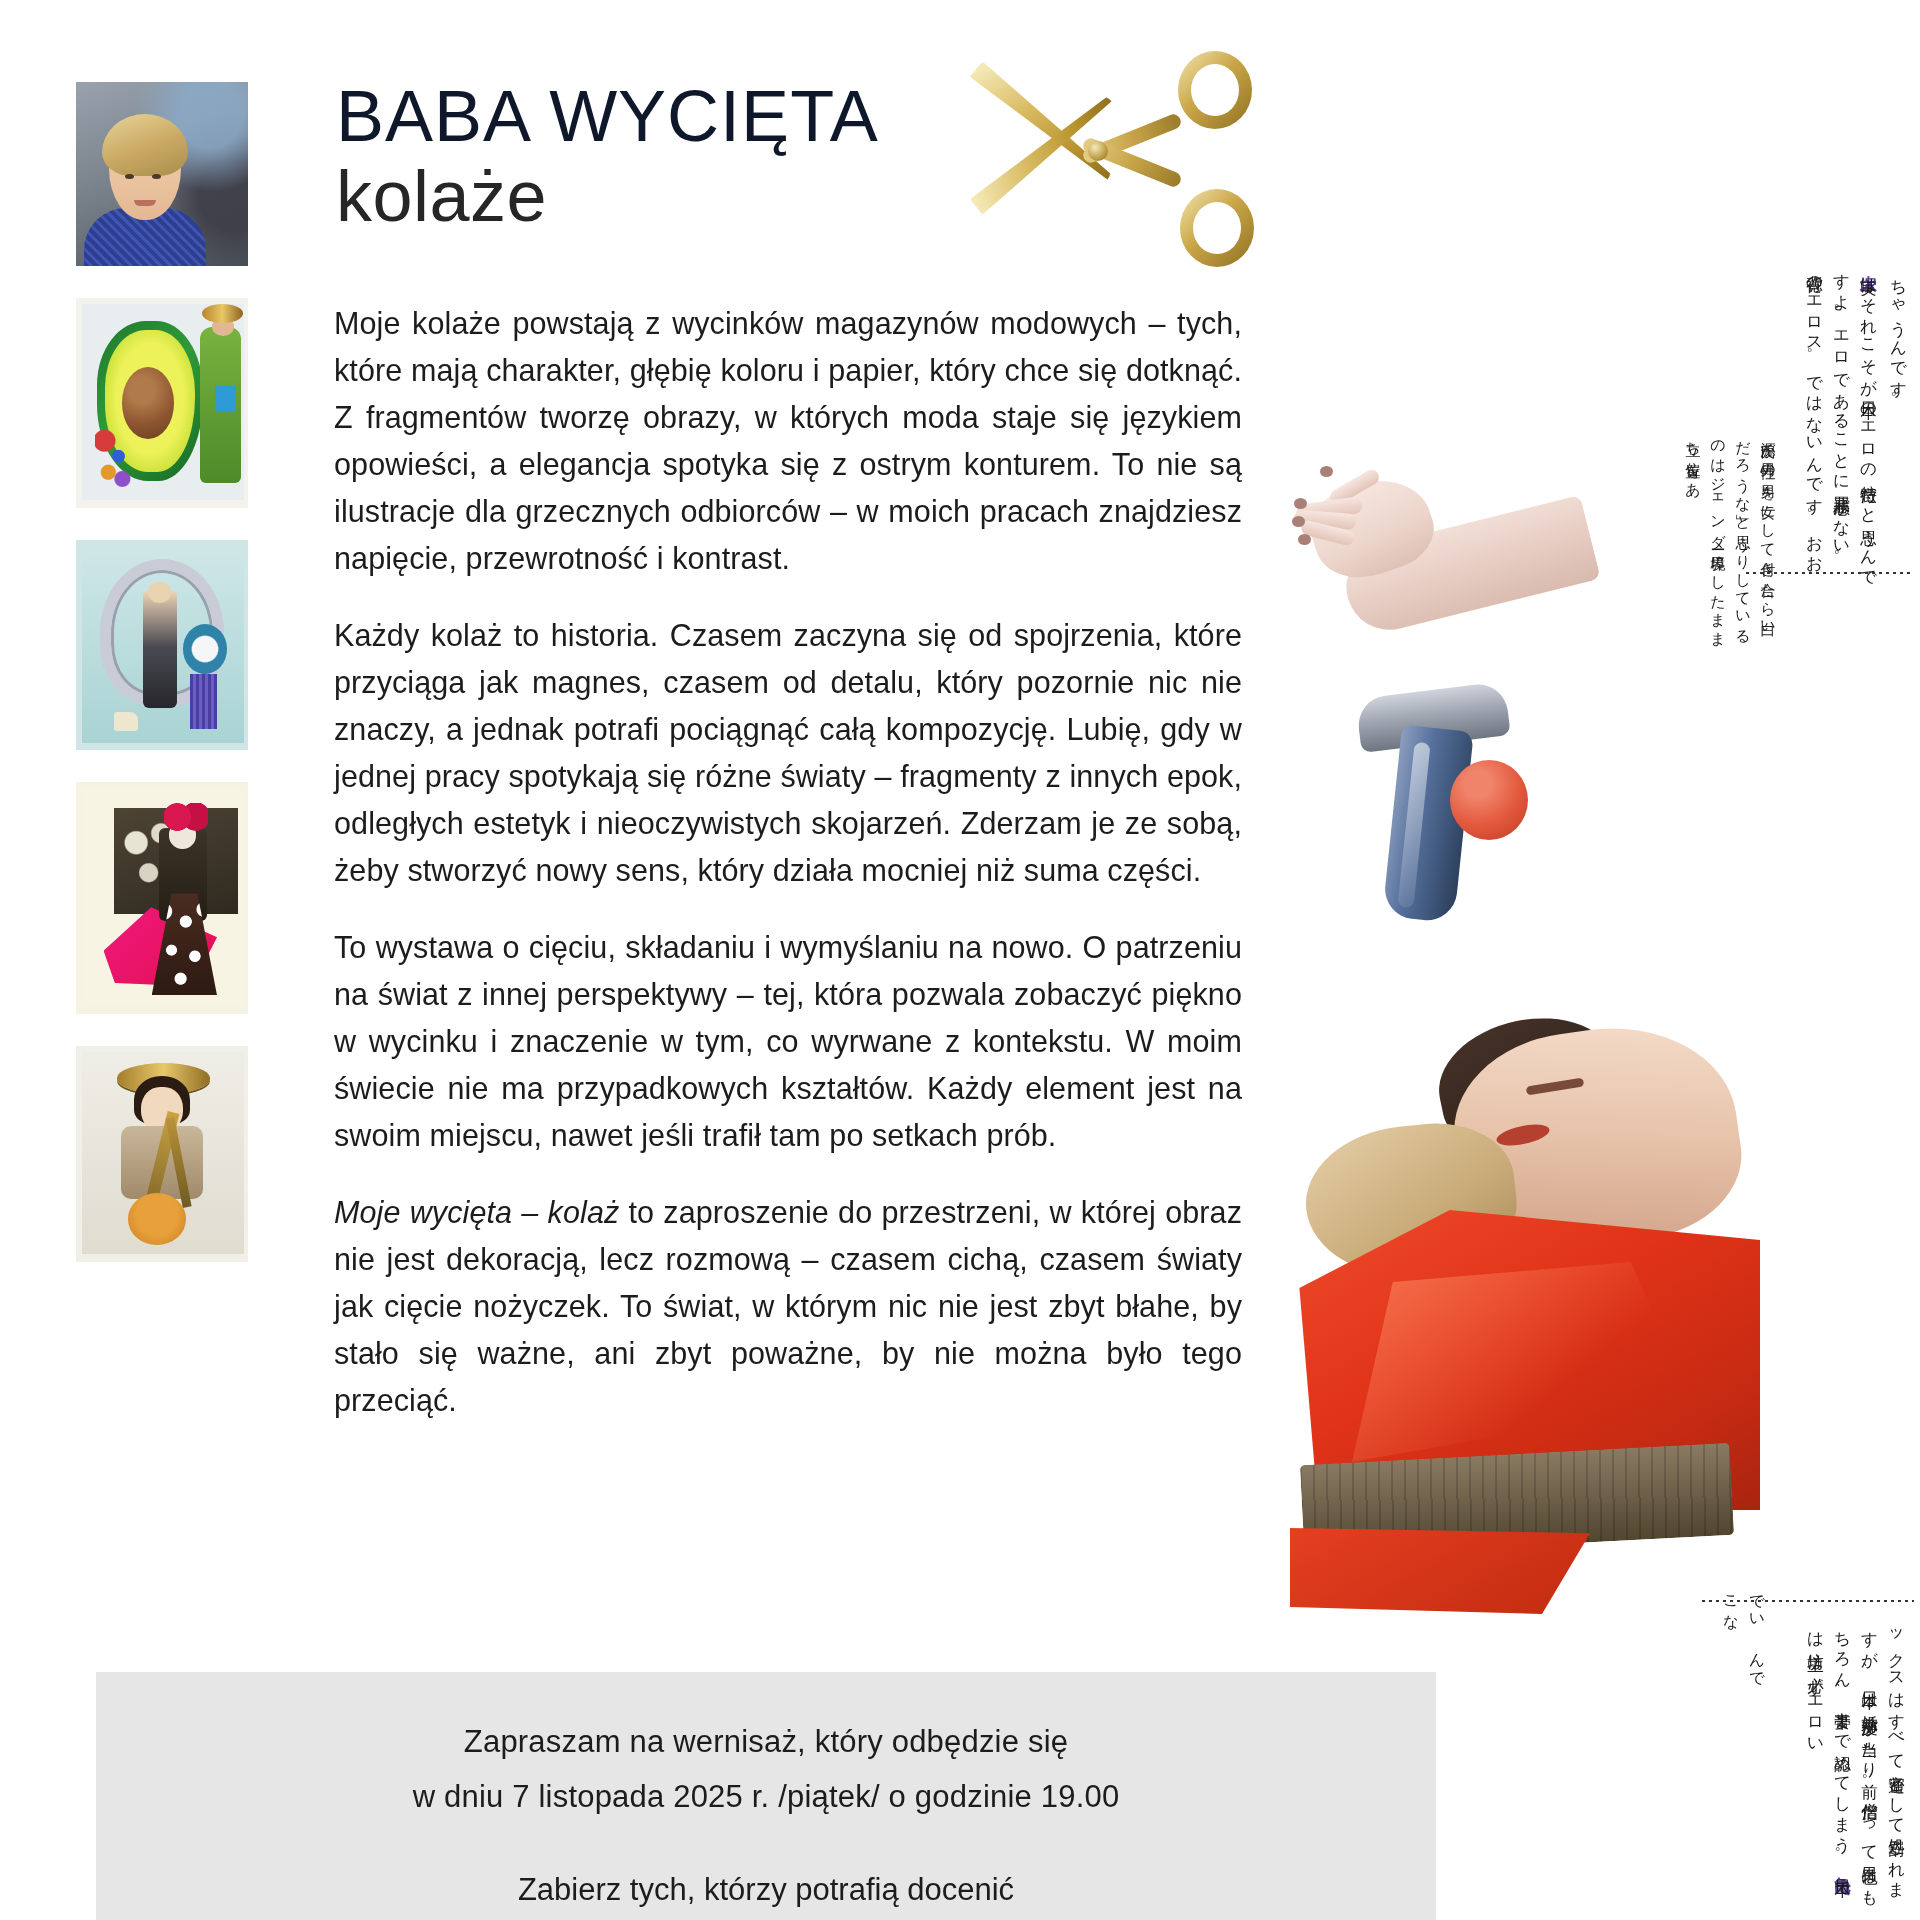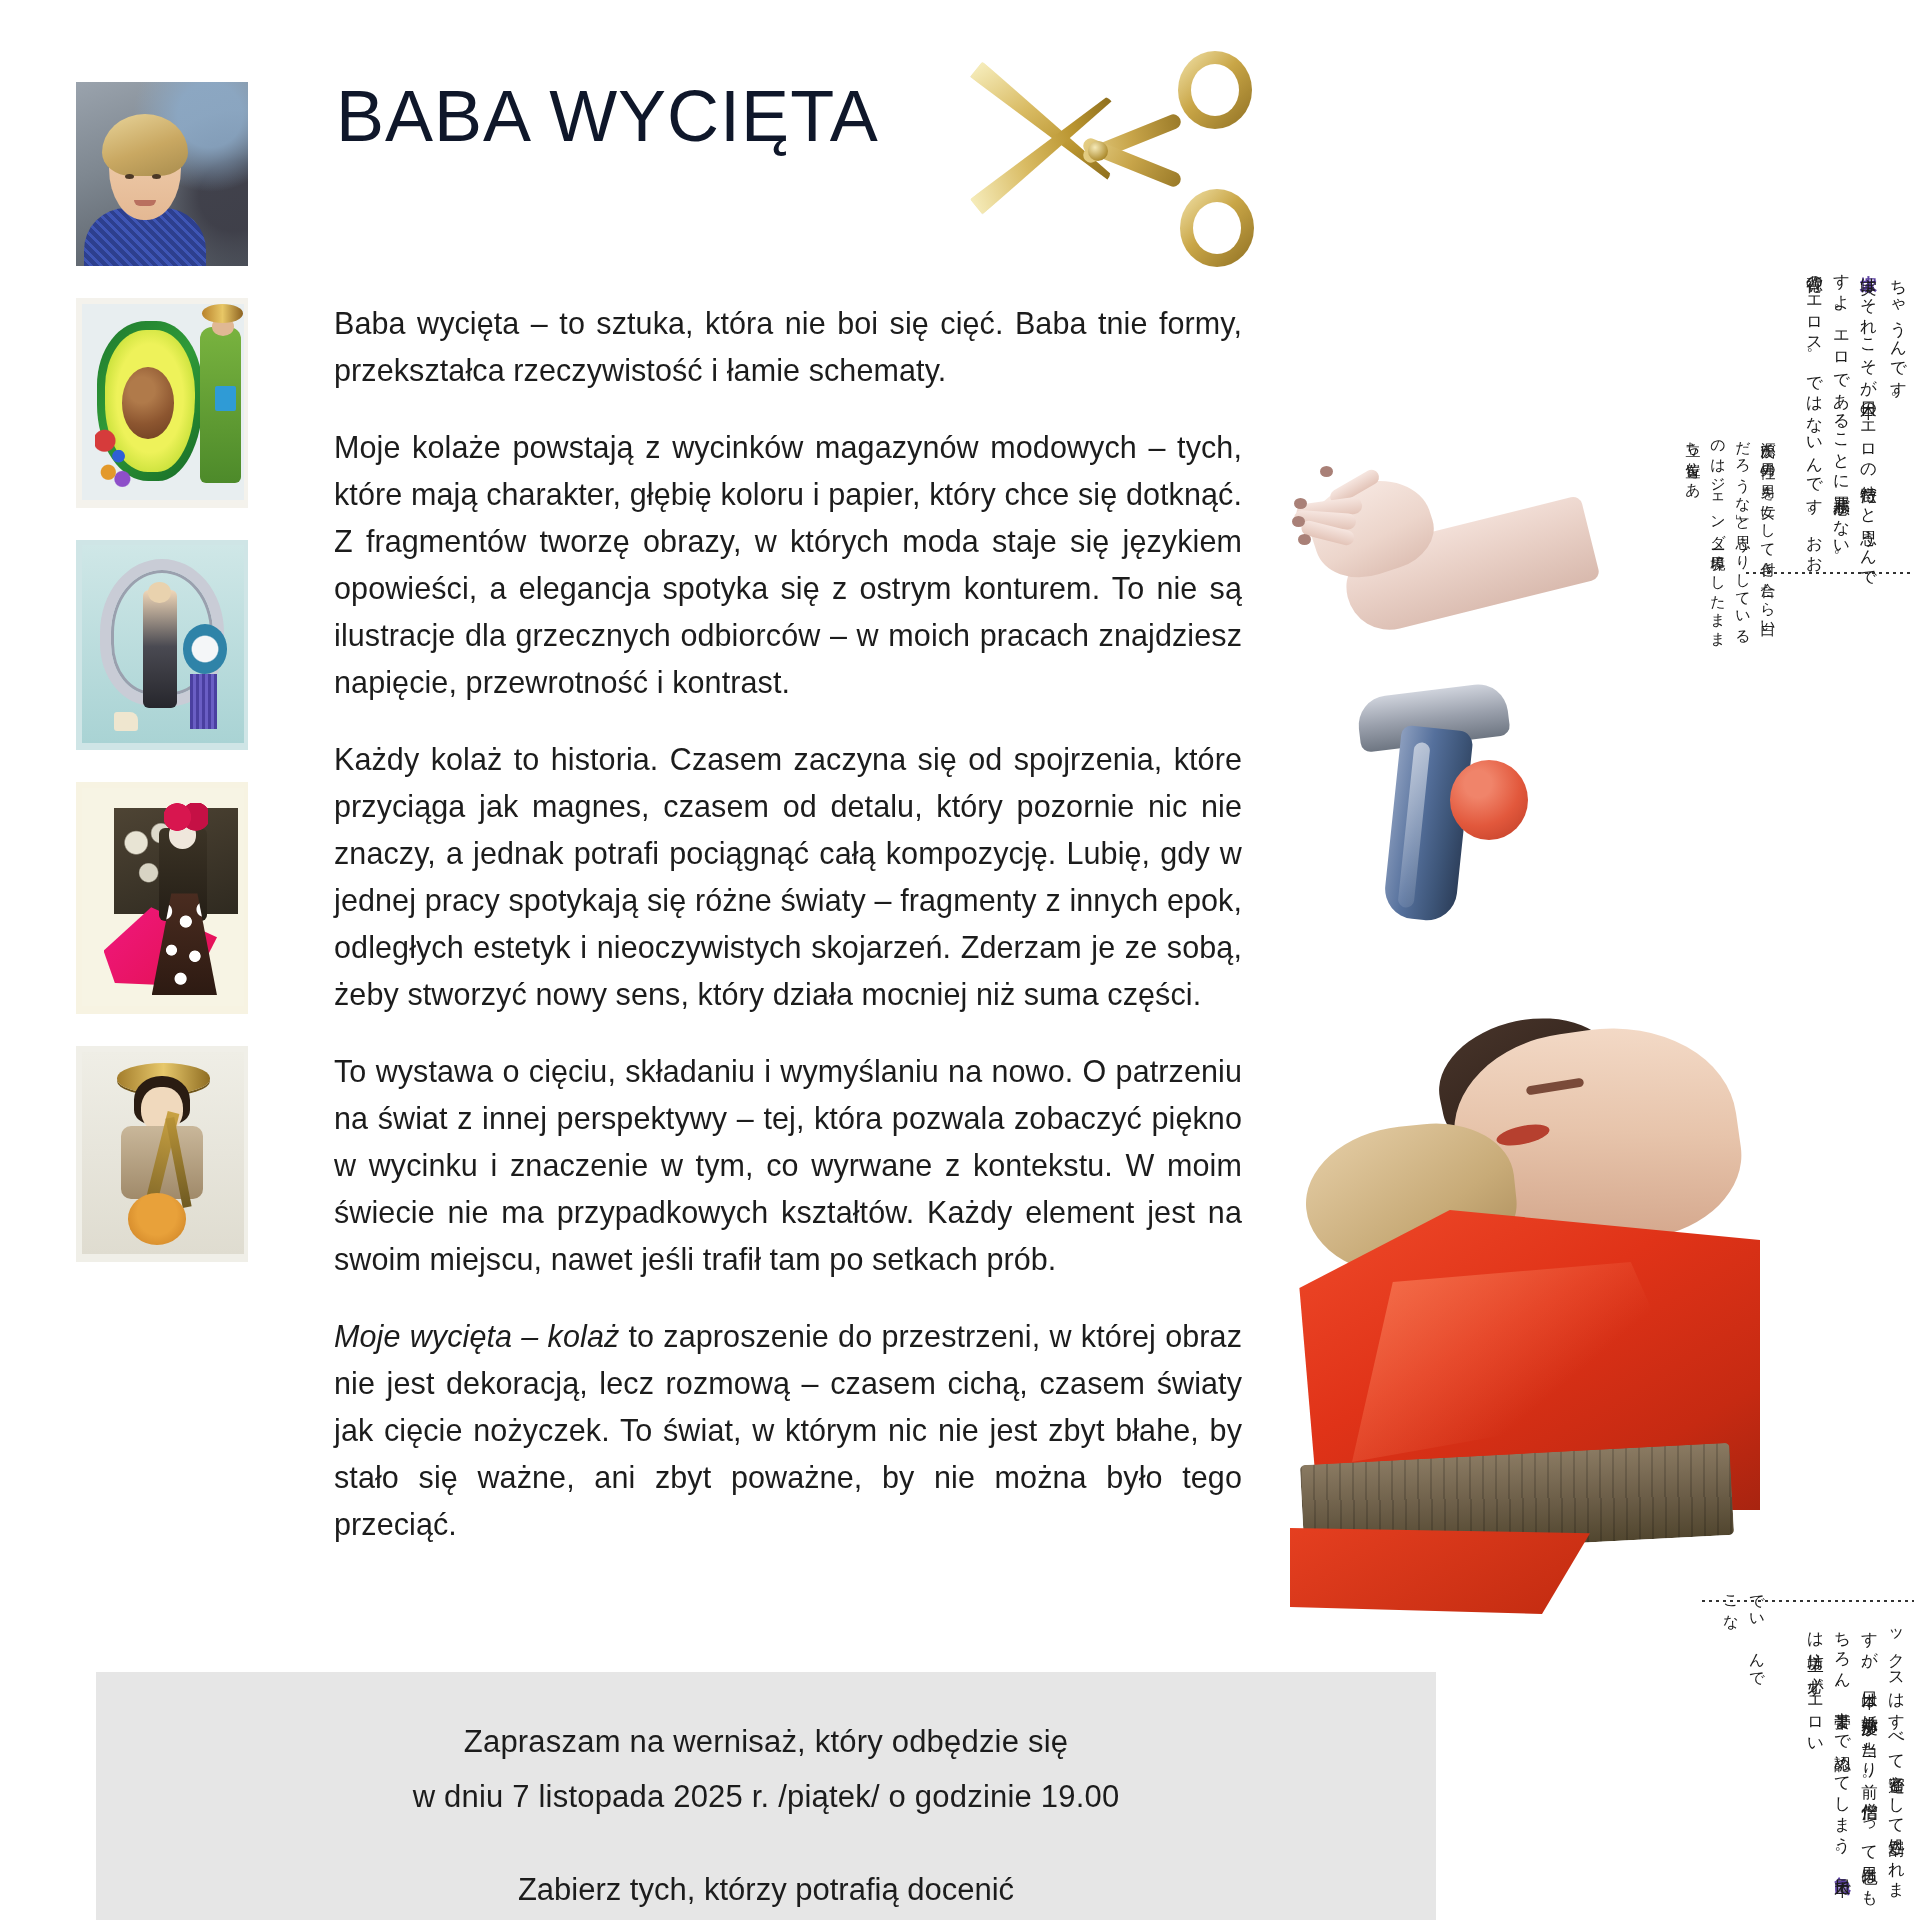--- a/index.html
+++ b/index.html
@@ -435,34 +435,34 @@
       <div class="c-dress"></div>
       <div class="c-tool"></div>
       <div class="c-tool2"></div>
       <div class="c-pumpkin"></div>
     </div>
 
   </div>
 
   <div class="header">
     <div class="title-line1">BABA WYCIĘTA</div>
+    <div class="title-line2">kolaże</div>
   </div>
 
   <div class="scissors">
     <div class="sc-blade a"></div>
     <div class="sc-blade b"></div>
     <div class="sc-arm a"></div>
     <div class="sc-arm b"></div>
     <div class="sc-ring a"></div>
     <div class="sc-ring b"></div>
     <div class="sc-pivot"></div>
   </div>
 
   <div class="body-text">
-    <p class="para">Baba wycięta – to sztuka, która nie boi się cięć. Baba tnie formy, przekształca rzeczywistość i łamie schematy.</p>
     <p class="para">Moje kolaże powstają z wycinków magazynów modowych – tych, które mają charakter, głębię koloru i papier, który chce się dotknąć. Z fragmentów tworzę obrazy, w których moda staje się językiem opowieści, a elegancja spotyka się z ostrym konturem. To nie są ilustracje dla grzecznych odbiorców – w moich pracach znajdziesz napięcie, przewrotność i kontrast.</p>
     <p class="para">Każdy kolaż to historia. Czasem zaczyna się od spojrzenia, które przyciąga jak magnes, czasem od detalu, który pozornie nic nie znaczy, a jednak potrafi pociągnąć całą kompozycję. Lubię, gdy w jednej pracy spotykają się różne światy – fragmenty z innych epok, odległych estetyk i nieoczywistych skojarzeń. Zderzam je ze sobą, żeby stworzyć nowy sens, który działa mocniej niż suma części.</p>
     <p class="para">To wystawa o cięciu, składaniu i wymyślaniu na nowo.  O patrzeniu na świat z innej perspektywy – tej, która pozwala zobaczyć piękno w wycinku i znaczenie w tym, co wyrwane z kontekstu. W moim świecie nie ma przypadkowych kształtów. Każdy element jest na swoim miejscu, nawet jeśli trafił tam po setkach prób.</p>
     <p class="para last"><em>Moje wycięta – kolaż</em><span> to zaproszenie do przestrzeni, w której obraz nie jest dekoracją, lecz rozmową – czasem cichą, czasem światy jak cięcie nożyczek. To świat, w którym nic nie jest zbyt bła­he, by stało się ważne, ani zbyt poważne, by nie można było tego przeciąć.</span></p>
   </div>
 
   <div class="invite">
     <div class="invite-line">Zapraszam na wernisaż, który odbędzie się</div>
     <div class="invite-line">w dniu 7 listopada 2025 r. /piątek/ o godzinie 19.00</div>
     <div class="invite-closing">Zabierz tych, którzy potrafią docenić</div>

